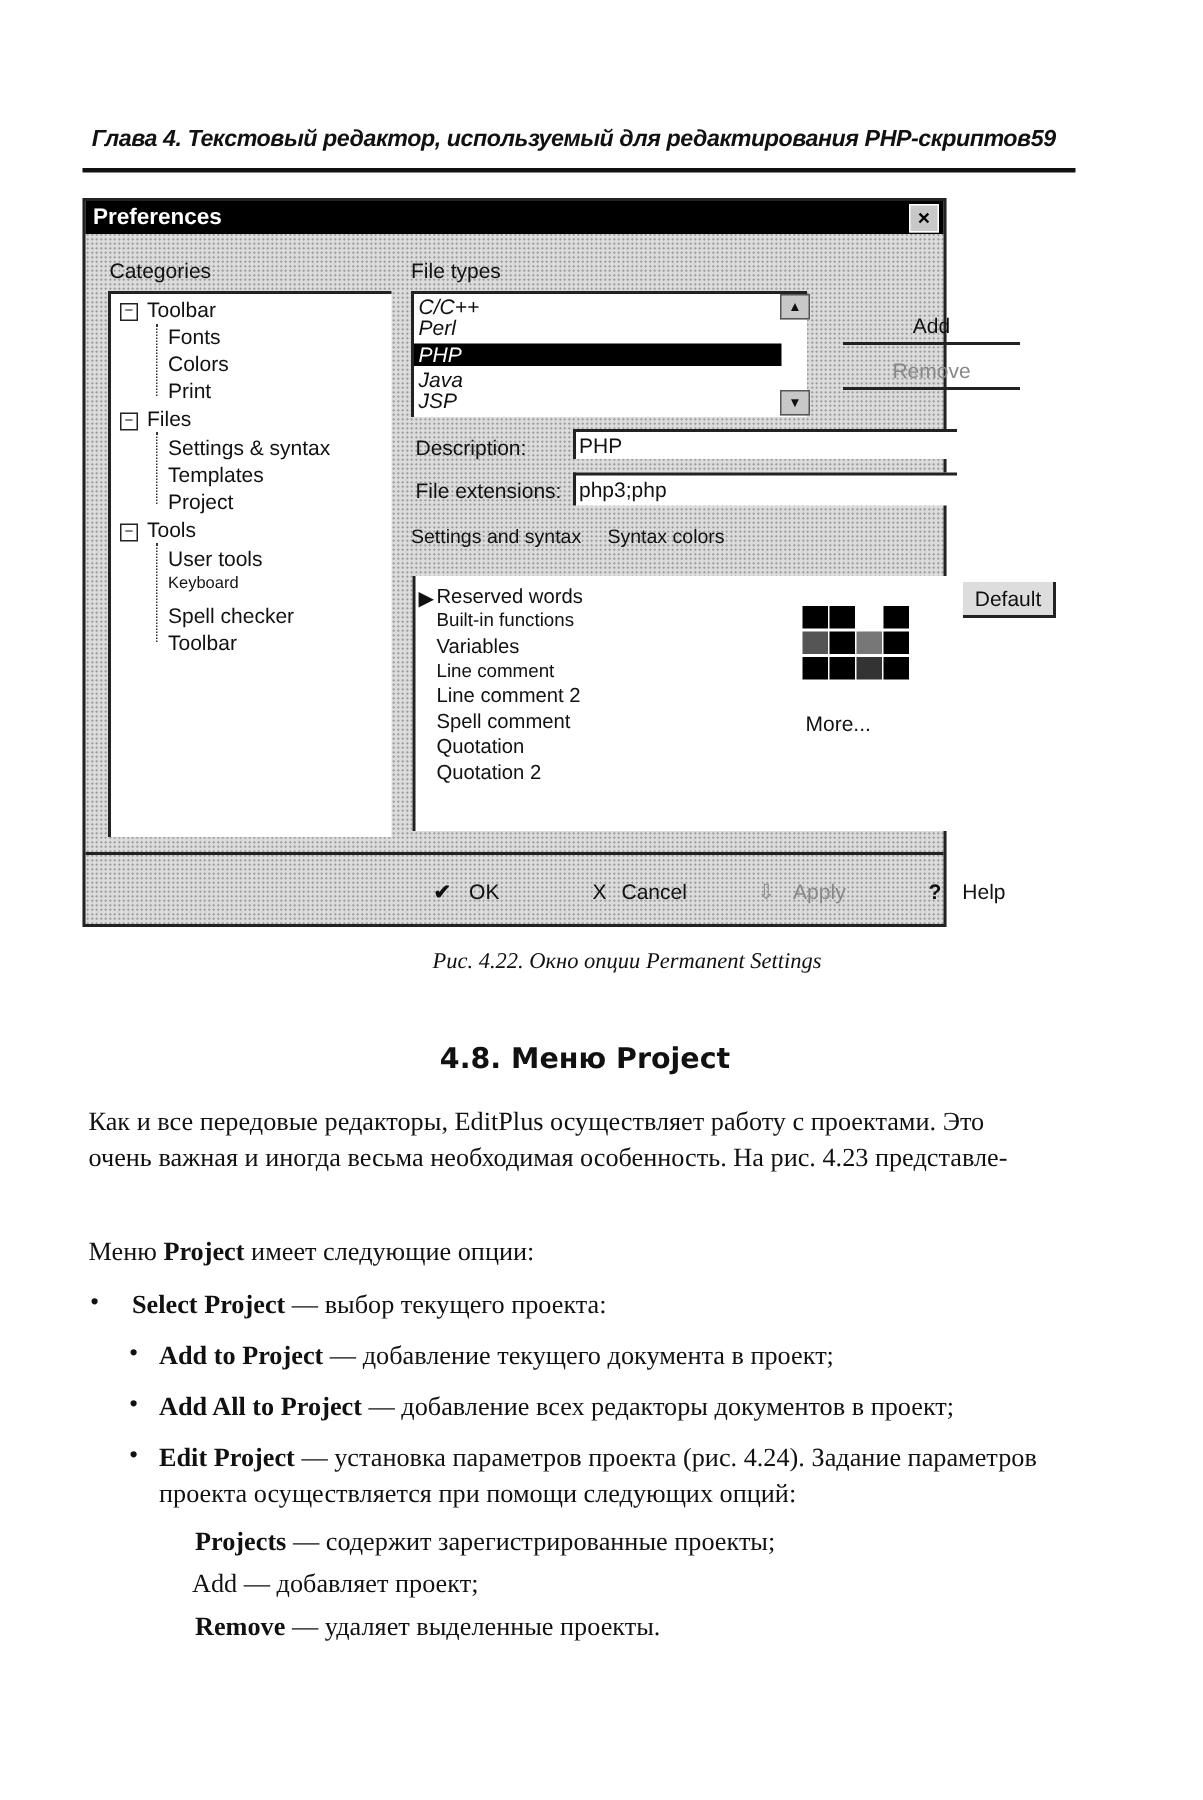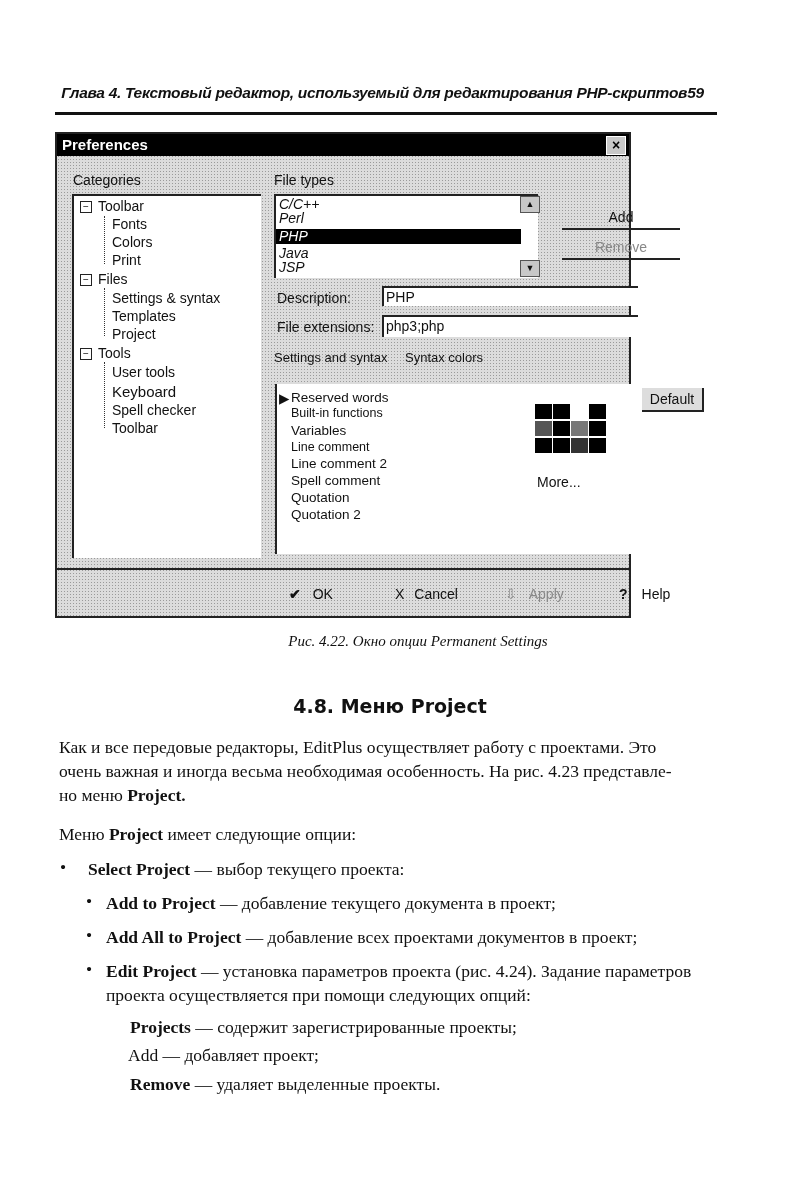--- a/index.html
+++ b/index.html
@@ -56,21 +56,21 @@
     <div class="tree-item" style="left:6px;top:2px;"><span class="exp">−</span><span>Toolbar</span></div>
     <div class="tree-item" style="left:38px;top:20px;"><span>Fonts</span></div>
     <div class="tree-item" style="left:38px;top:38px;"><span>Colors</span></div>
     <div class="tree-item" style="left:38px;top:56px;"><span>Print</span></div>
     <div class="tree-item" style="left:6px;top:75px;"><span class="exp">−</span><span>Files</span></div>
     <div class="tree-item" style="left:38px;top:94px;"><span>Settings &amp; syntax</span></div>
     <div class="tree-item" style="left:38px;top:112px;"><span>Templates</span></div>
     <div class="tree-item" style="left:38px;top:130px;"><span>Project</span></div>
     <div class="tree-item" style="left:6px;top:149px;"><span class="exp">−</span><span>Tools</span></div>
     <div class="tree-item" style="left:38px;top:168px;"><span>User tools</span></div>
-    <div class="tree-item" style="left:38px;top:187px;font-size:15px;"><span>Keyboard</span></div>
+    <div class="tree-item" style="left:38px;top:187px;font-size:11px;"><span>Keyboard</span></div>
     <div class="tree-item" style="left:38px;top:206px;"><span>Spell checker</span></div>
     <div class="tree-item" style="left:38px;top:224px;"><span>Toolbar</span></div>
   </div>
 
   <div class="lbl" style="left:217px;top:38px;">File types</div>
   <div class="listbox">
     <div class="list-item" style="top:1px;">C/C++</div>
     <div class="list-item" style="top:15px;">Perl</div>
     <div class="list-item sel" style="top:33px;">PHP</div>
     <div class="list-item" style="top:50px;">Java</div>
@@ -135,35 +135,34 @@
   </div>
 </div>
 
 <div class="caption">Рис. 4.22. Окно опции Permanent Settings</div>
 
 <div class="section-title">4.8. Меню Project</div>
 
 <div class="para" style="left:59px;top:735px;width:670px;">
   <div>Как и все передовые редакторы, EditPlus осуществляет работу с проектами. Это</div>
   <div>очень важная и иногда весьма необходимая особенность. На рис. 4.23 представле-</div>
-  <div><span>но меню </span><b>Project.</b></div>
 </div>
 
 <div class="para" style="left:59px;top:822px;">
   <span>Меню </span><b>Project</b><span> имеет следующие опции:</span>
 </div>
 
 <div class="bullet" style="left:60px;top:857px;">•</div>
 <div class="para" style="left:88px;top:857px;"><b>Select Project</b><span> — выбор текущего проекта:</span></div>
 
 <div class="bullet" style="left:86px;top:891px;">•</div>
 <div class="para" style="left:106px;top:891px;"><b>Add to Project</b><span> — добавление текущего документа в проект;</span></div>
 
 <div class="bullet" style="left:86px;top:925px;">•</div>
-<div class="para" style="left:106px;top:925px;"><b>Add All to Project</b><span> — добавление всех проектами документов в проект;</span></div>
+<div class="para" style="left:106px;top:925px;"><b>Add All to Project</b><span> — добавление всех редакторы документов в проект;</span></div>
 
 <div class="bullet" style="left:86px;top:959px;">•</div>
 <div class="para" style="left:106px;top:959px;"><b>Edit Project</b><span> — установка параметров проекта (рис. 4.24). Задание параметров</span></div>
 <div class="para" style="left:106px;top:983px;text-align:right;">проекта осуществляется при помощи следующих опций:</div>
 
 <div class="para" style="left:130px;top:1015px;"><b>Projects</b><span> — содержит зарегистрированные проекты;</span></div>
 <div class="para" style="left:128px;top:1043px;"><span>Add</span><span> — добавляет проект;</span></div>
 <div class="para" style="left:130px;top:1072px;"><b>Remove</b><span> — удаляет выделенные проекты.</span></div>
 
 </body></html>

